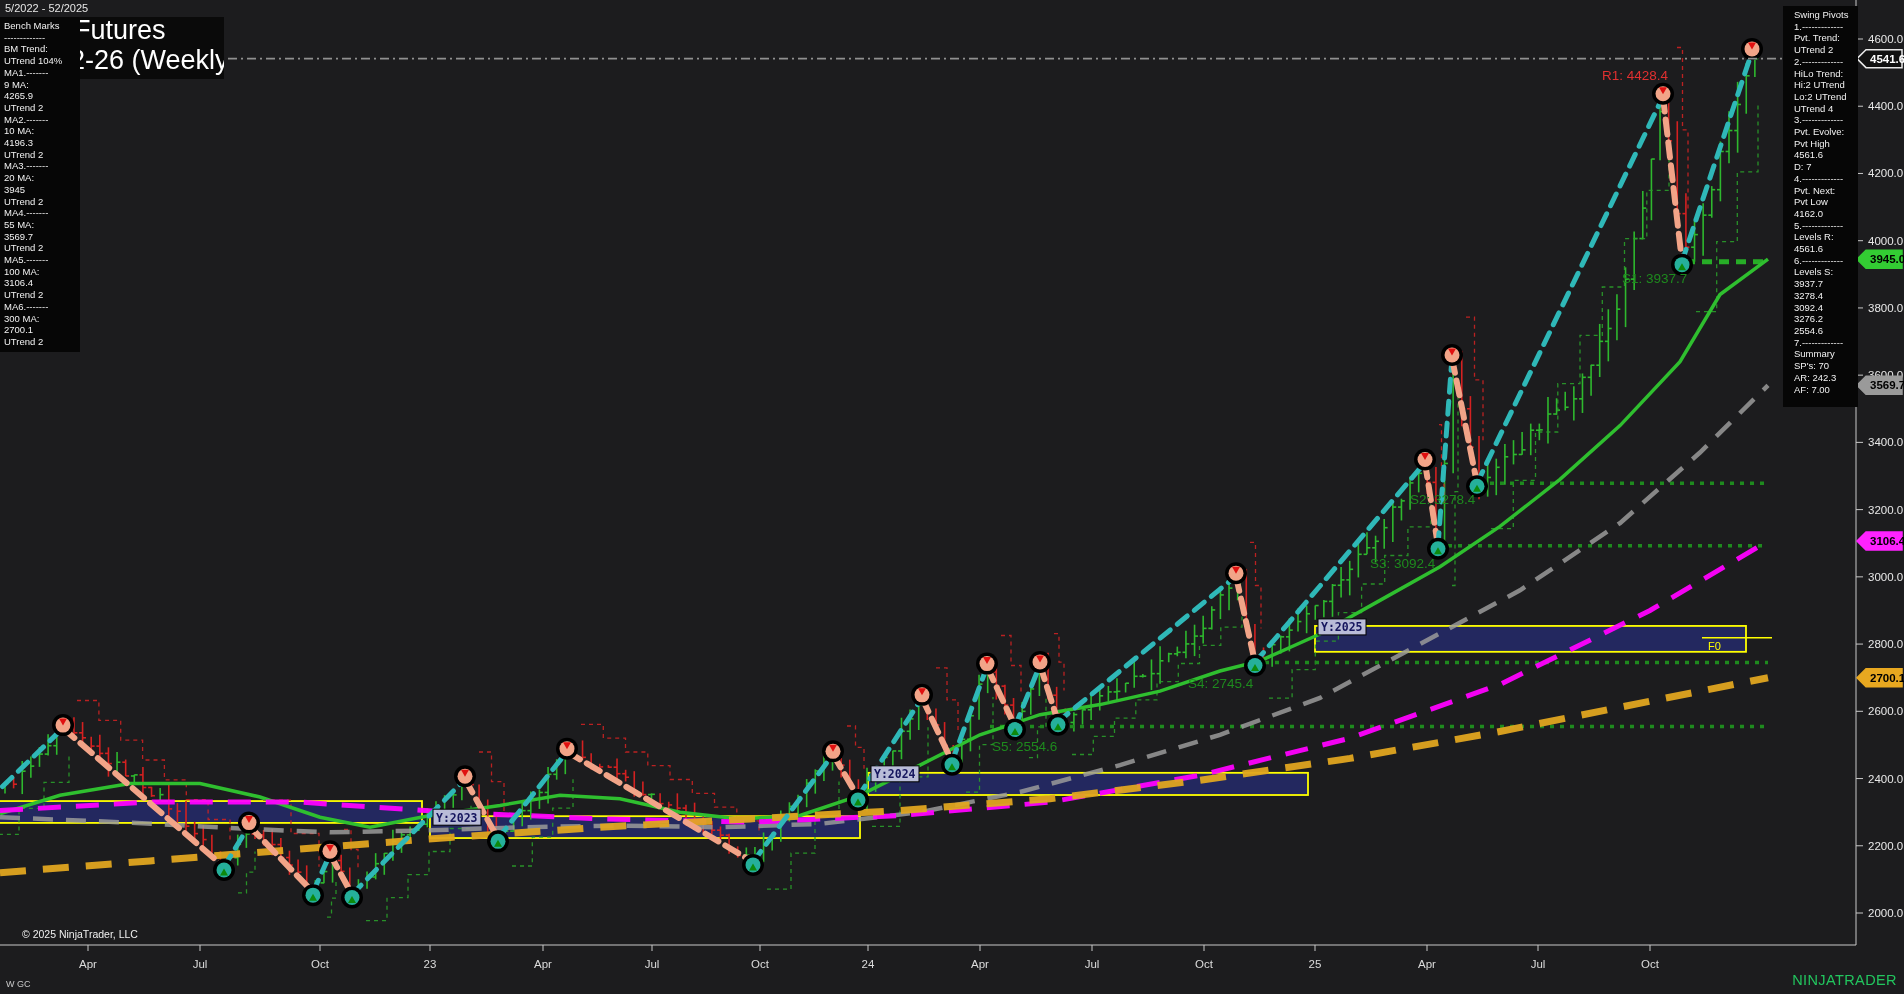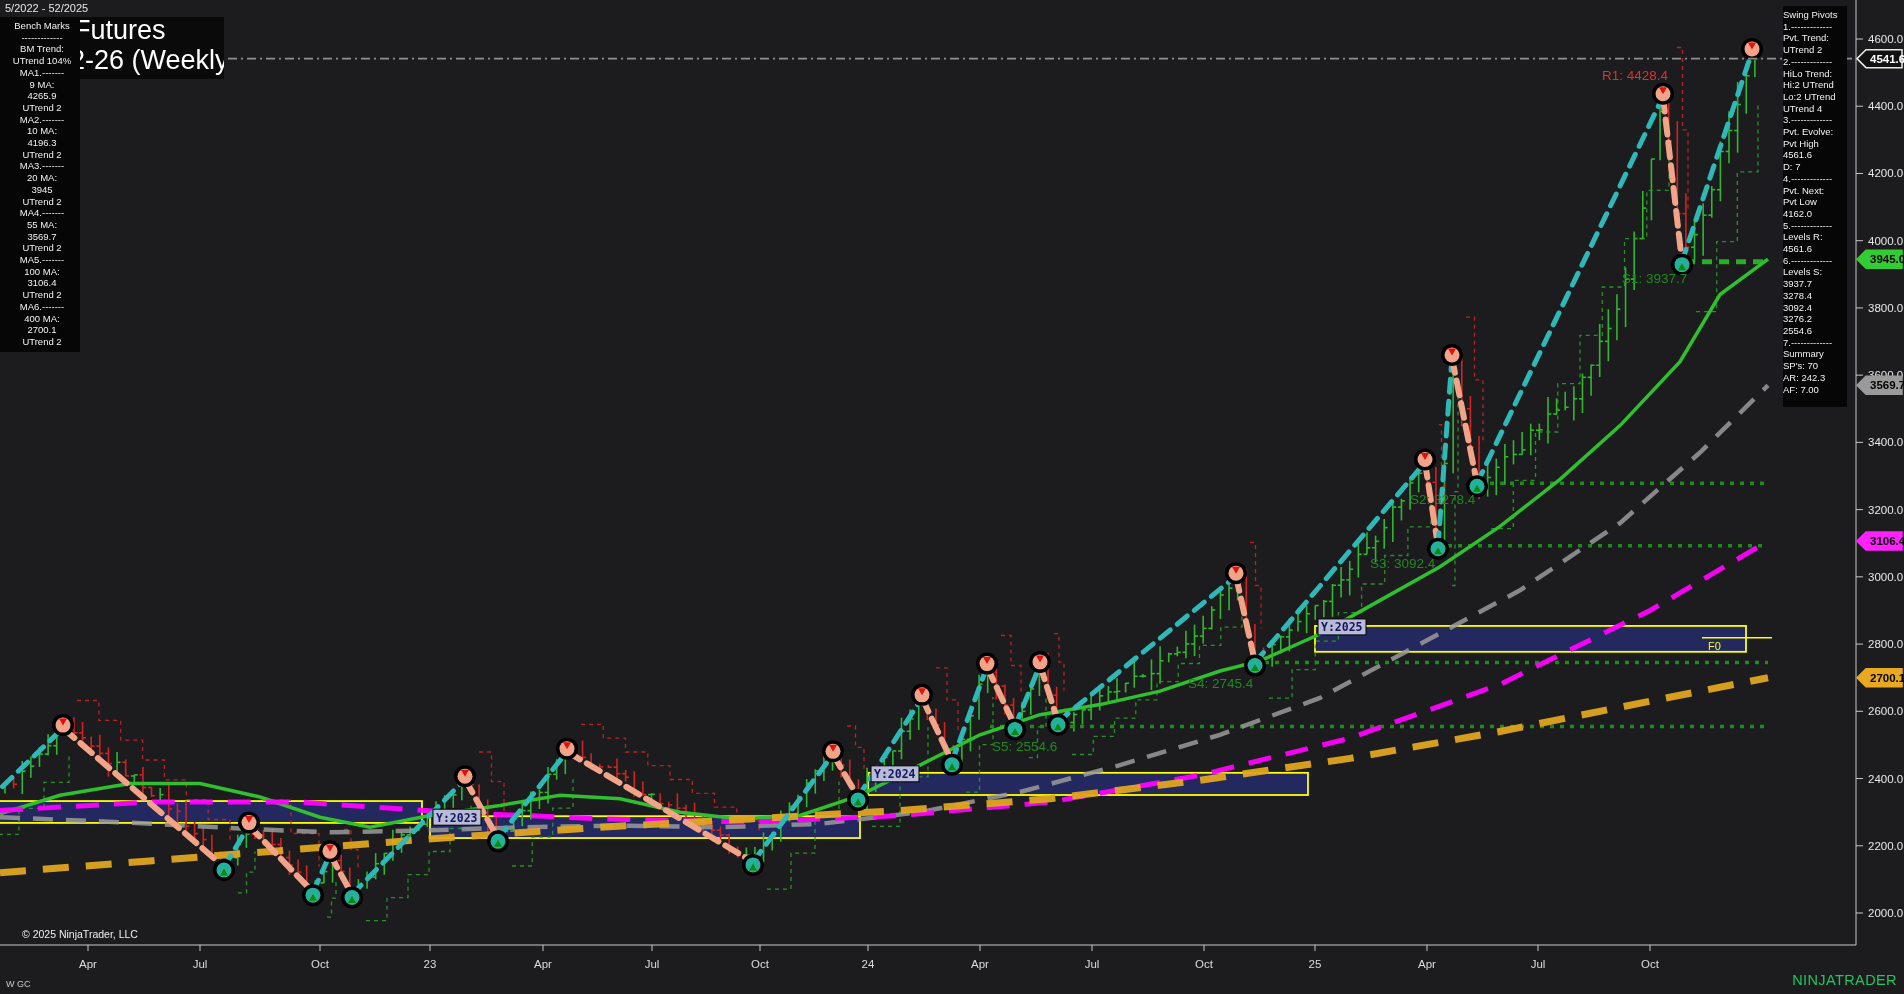--- a/index.html
+++ b/index.html
@@ -6,22 +6,22 @@
   .screen{position:relative;width:1904px;height:994px;background:#1c1c1e;overflow:hidden;
           font-family:"Liberation Sans","DejaVu Sans",sans-serif;}
   svg{position:absolute;left:0;top:0;}
   .date-range{position:absolute;left:5px;top:2px;font-size:11px;color:#e6e6e6;z-index:6;}
   .title-box{position:absolute;left:0;top:17px;width:224px;height:62px;background:#0a0a0a;z-index:4;
              color:#fff;overflow:hidden;}
   .title-box .l1{position:absolute;left:74px;top:-2px;font-size:27px;white-space:nowrap;}
   .title-box .l2{position:absolute;left:70px;top:28px;font-size:27px;white-space:nowrap;}
   .panel{position:absolute;background:#060606;color:#f2f2f2;font-size:9.5px;line-height:11.7px;
          z-index:5;white-space:nowrap;overflow:hidden;}
-  #benchmarks{left:0;top:17px;width:76px;height:332px;padding:3px 0 0 4px;text-align:center;}
-  #swingpivots{left:1783px;top:6px;width:64px;height:398px;padding:3px 0 0 0;}
+  #benchmarks{left:0;top:17px;width:76px;height:332px;padding:3px 0 0 4px;}
+  #swingpivots{left:1783px;top:6px;width:64px;height:398px;padding:3px 0 0 11px;}
   .footer-copy{position:absolute;left:22px;top:928px;font-size:10.5px;color:#efefef;z-index:6;}
   .footer-instr{position:absolute;left:6px;top:979px;font-size:9px;color:#c8c8c8;z-index:6;text-align:center;}
   .brand{position:absolute;right:7px;top:972px;font-size:14.5px;font-weight:normal;color:#22c55e;
          letter-spacing:.4px;z-index:6;}
 </style>
 </head>
 <body>
 
 <div class="screen">
   <svg id="chart" width="1904" height="994">
@@ -797,21 +797,21 @@
       <div>UTrend 2</div>
       <div>MA4.-------</div>
       <div>55 MA:</div>
       <div>3569.7</div>
       <div>UTrend 2</div>
       <div>MA5.-------</div>
       <div>100 MA:</div>
       <div>3106.4</div>
       <div>UTrend 2</div>
       <div>MA6.-------</div>
-      <div>400 MA:</div>
+      <div>300 MA:</div>
       <div>2700.1</div>
       <div>UTrend 2</div>
     </div>
   <div id="swingpivots" class="panel">
       <div>Swing Pivots</div>
       <div>1.-------------</div>
       <div>Pvt. Trend:</div>
       <div>UTrend 2</div>
       <div>2.-------------</div>
       <div>HiLo Trend:</div>

